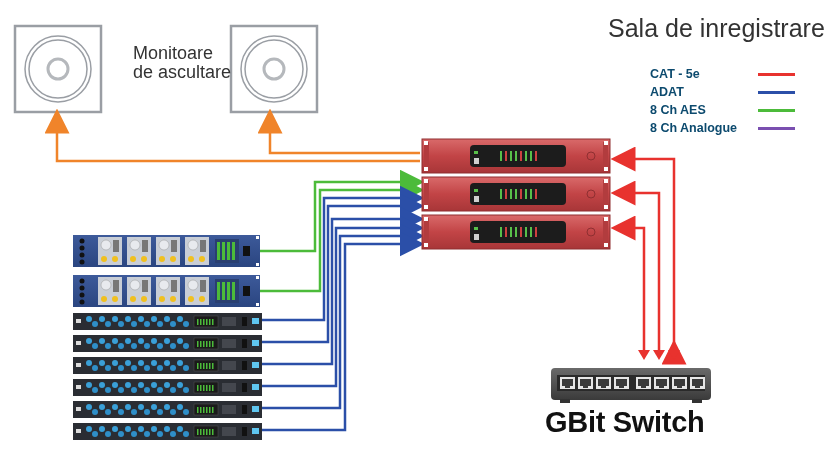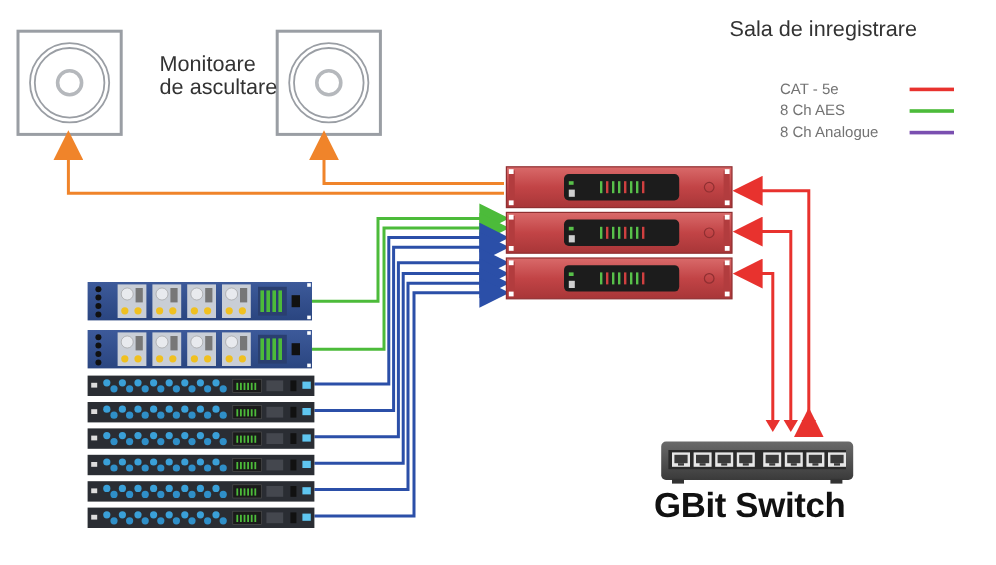--- a/index.html
+++ b/index.html
@@ -1,23 +1,23 @@
 <!DOCTYPE html>
 <html><head>
 <meta charset="utf-8">
 <style>
   html, body { margin: 0; padding: 0; background: #ffffff; }
   body { width: 830px; height: 471px; position: relative; overflow: hidden;
          font-family: "Liberation Sans", sans-serif; }
   #diagram { position: absolute; left: 0; top: 0; }
-  .title { position: absolute; left: 608px; top: 14px; font-size: 18px; color: #333333; }
+  .title { position: absolute; left: 608px; top: 14px; font-size: 25px; color: #333333; }
   .monitor-label { position: absolute; left: 133px; top: 44px; font-size: 18px; line-height: 19px; color: #333333; }
   .legend { position: absolute; left: 650px; top: 66px; }
   .legend-row { position: relative; height: 18px; width: 150px; }
-  .legend-label { position: absolute; left: 0; top: 0; font-size: 12.5px; font-weight: normal; color: #737373; line-height: 16px; white-space: nowrap; }
+  .legend-label { position: absolute; left: 0; top: 0; font-size: 12.5px; font-weight: bold; color: #0c4a6e; line-height: 16px; white-space: nowrap; }
   .legend-swatch { position: absolute; left: 108px; top: 7px; width: 37px; height: 3px; }
   .switch-label { position: absolute; left: 545px; top: 406px; font-size: 29px; font-weight: bold; color: #111111; letter-spacing: -0.3px; }
 </style>
 </head>
 <body>
 
 <svg id="diagram" width="830" height="471" viewBox="0 0 830 471">
   <defs>
     <linearGradient id="redGrad" x1="0" y1="0" x2="0" y2="1">
       <stop offset="0" stop-color="#d96a6a"></stop>
@@ -448,20 +448,24 @@
   <div>Monitoare</div>
   <div>de ascultare</div>
 </div>
 
 <div class="legend">
   <div class="legend-row">
     <span class="legend-label">CAT - 5e</span>
     <span class="legend-swatch" style="background: rgb(232, 50, 46);"></span>
   </div>
   <div class="legend-row">
+    <span class="legend-label">ADAT</span>
+    <span class="legend-swatch" style="background: rgb(43, 79, 168);"></span>
+  </div>
+  <div class="legend-row">
     <span class="legend-label">8 Ch AES</span>
     <span class="legend-swatch" style="background: rgb(76, 187, 58);"></span>
   </div>
   <div class="legend-row">
     <span class="legend-label">8 Ch Analogue</span>
     <span class="legend-swatch" style="background: rgb(122, 79, 176);"></span>
   </div>
 </div>
 
 <div class="switch-label">GBit Switch</div>

